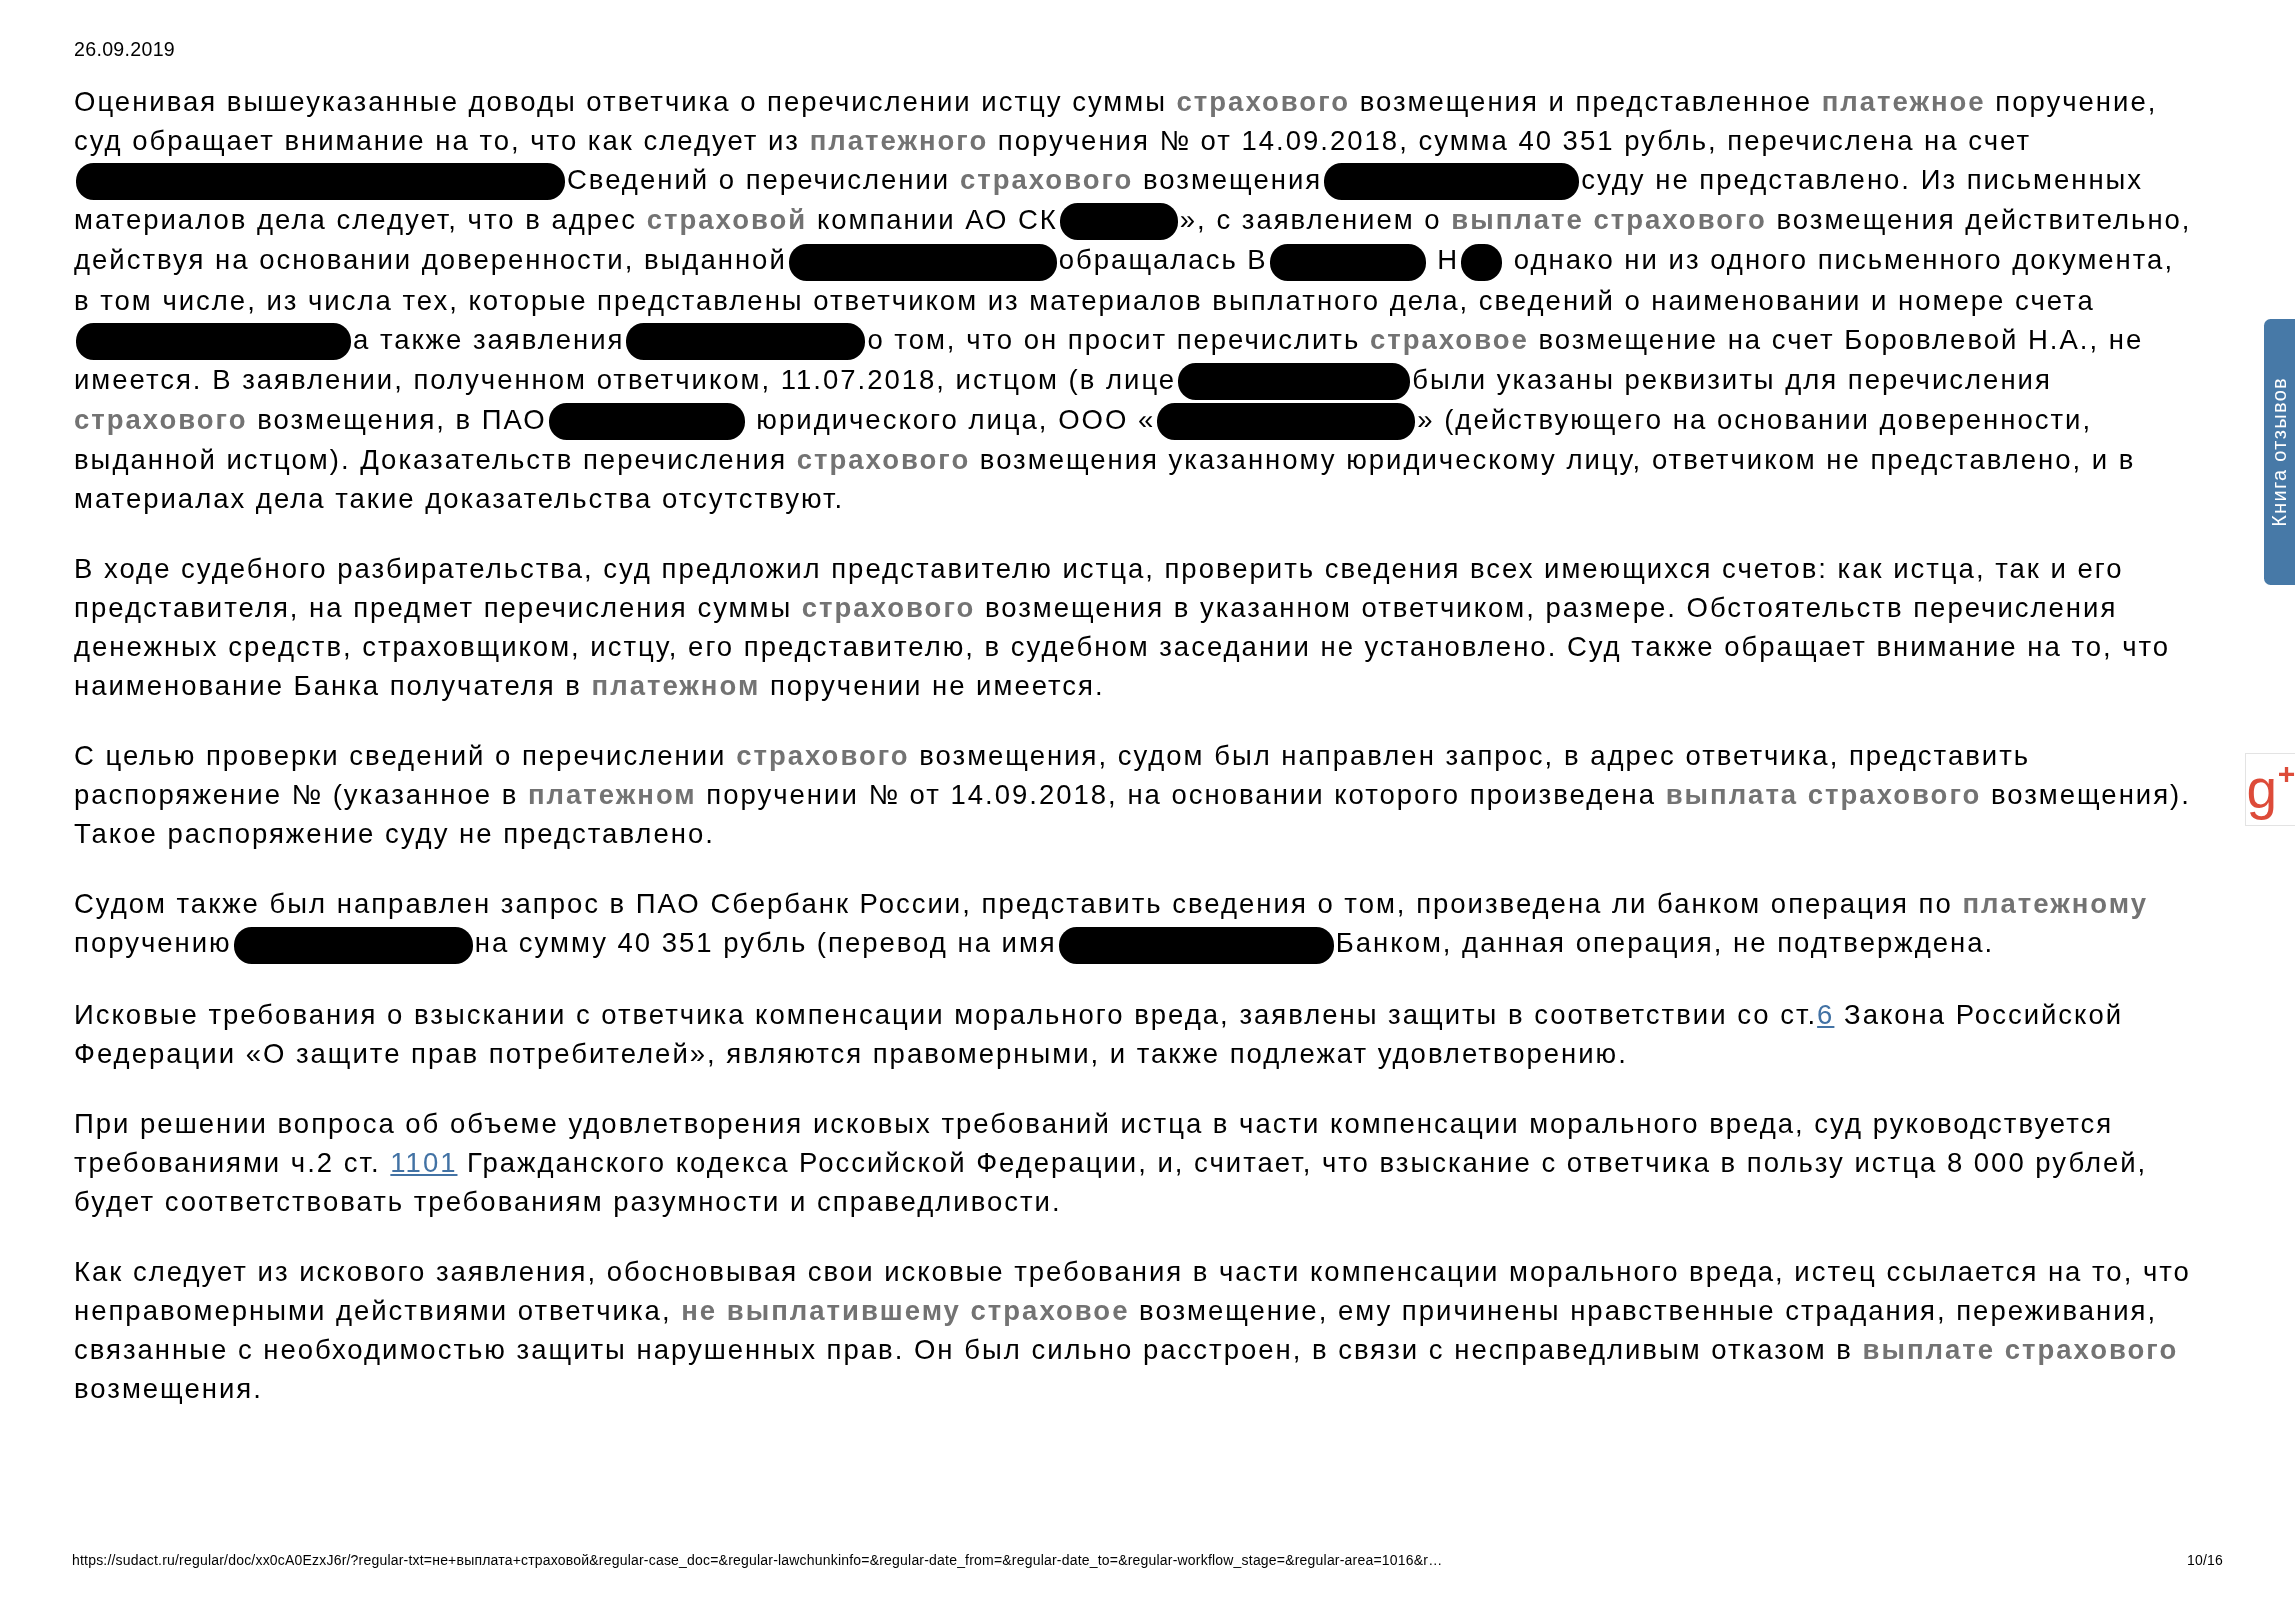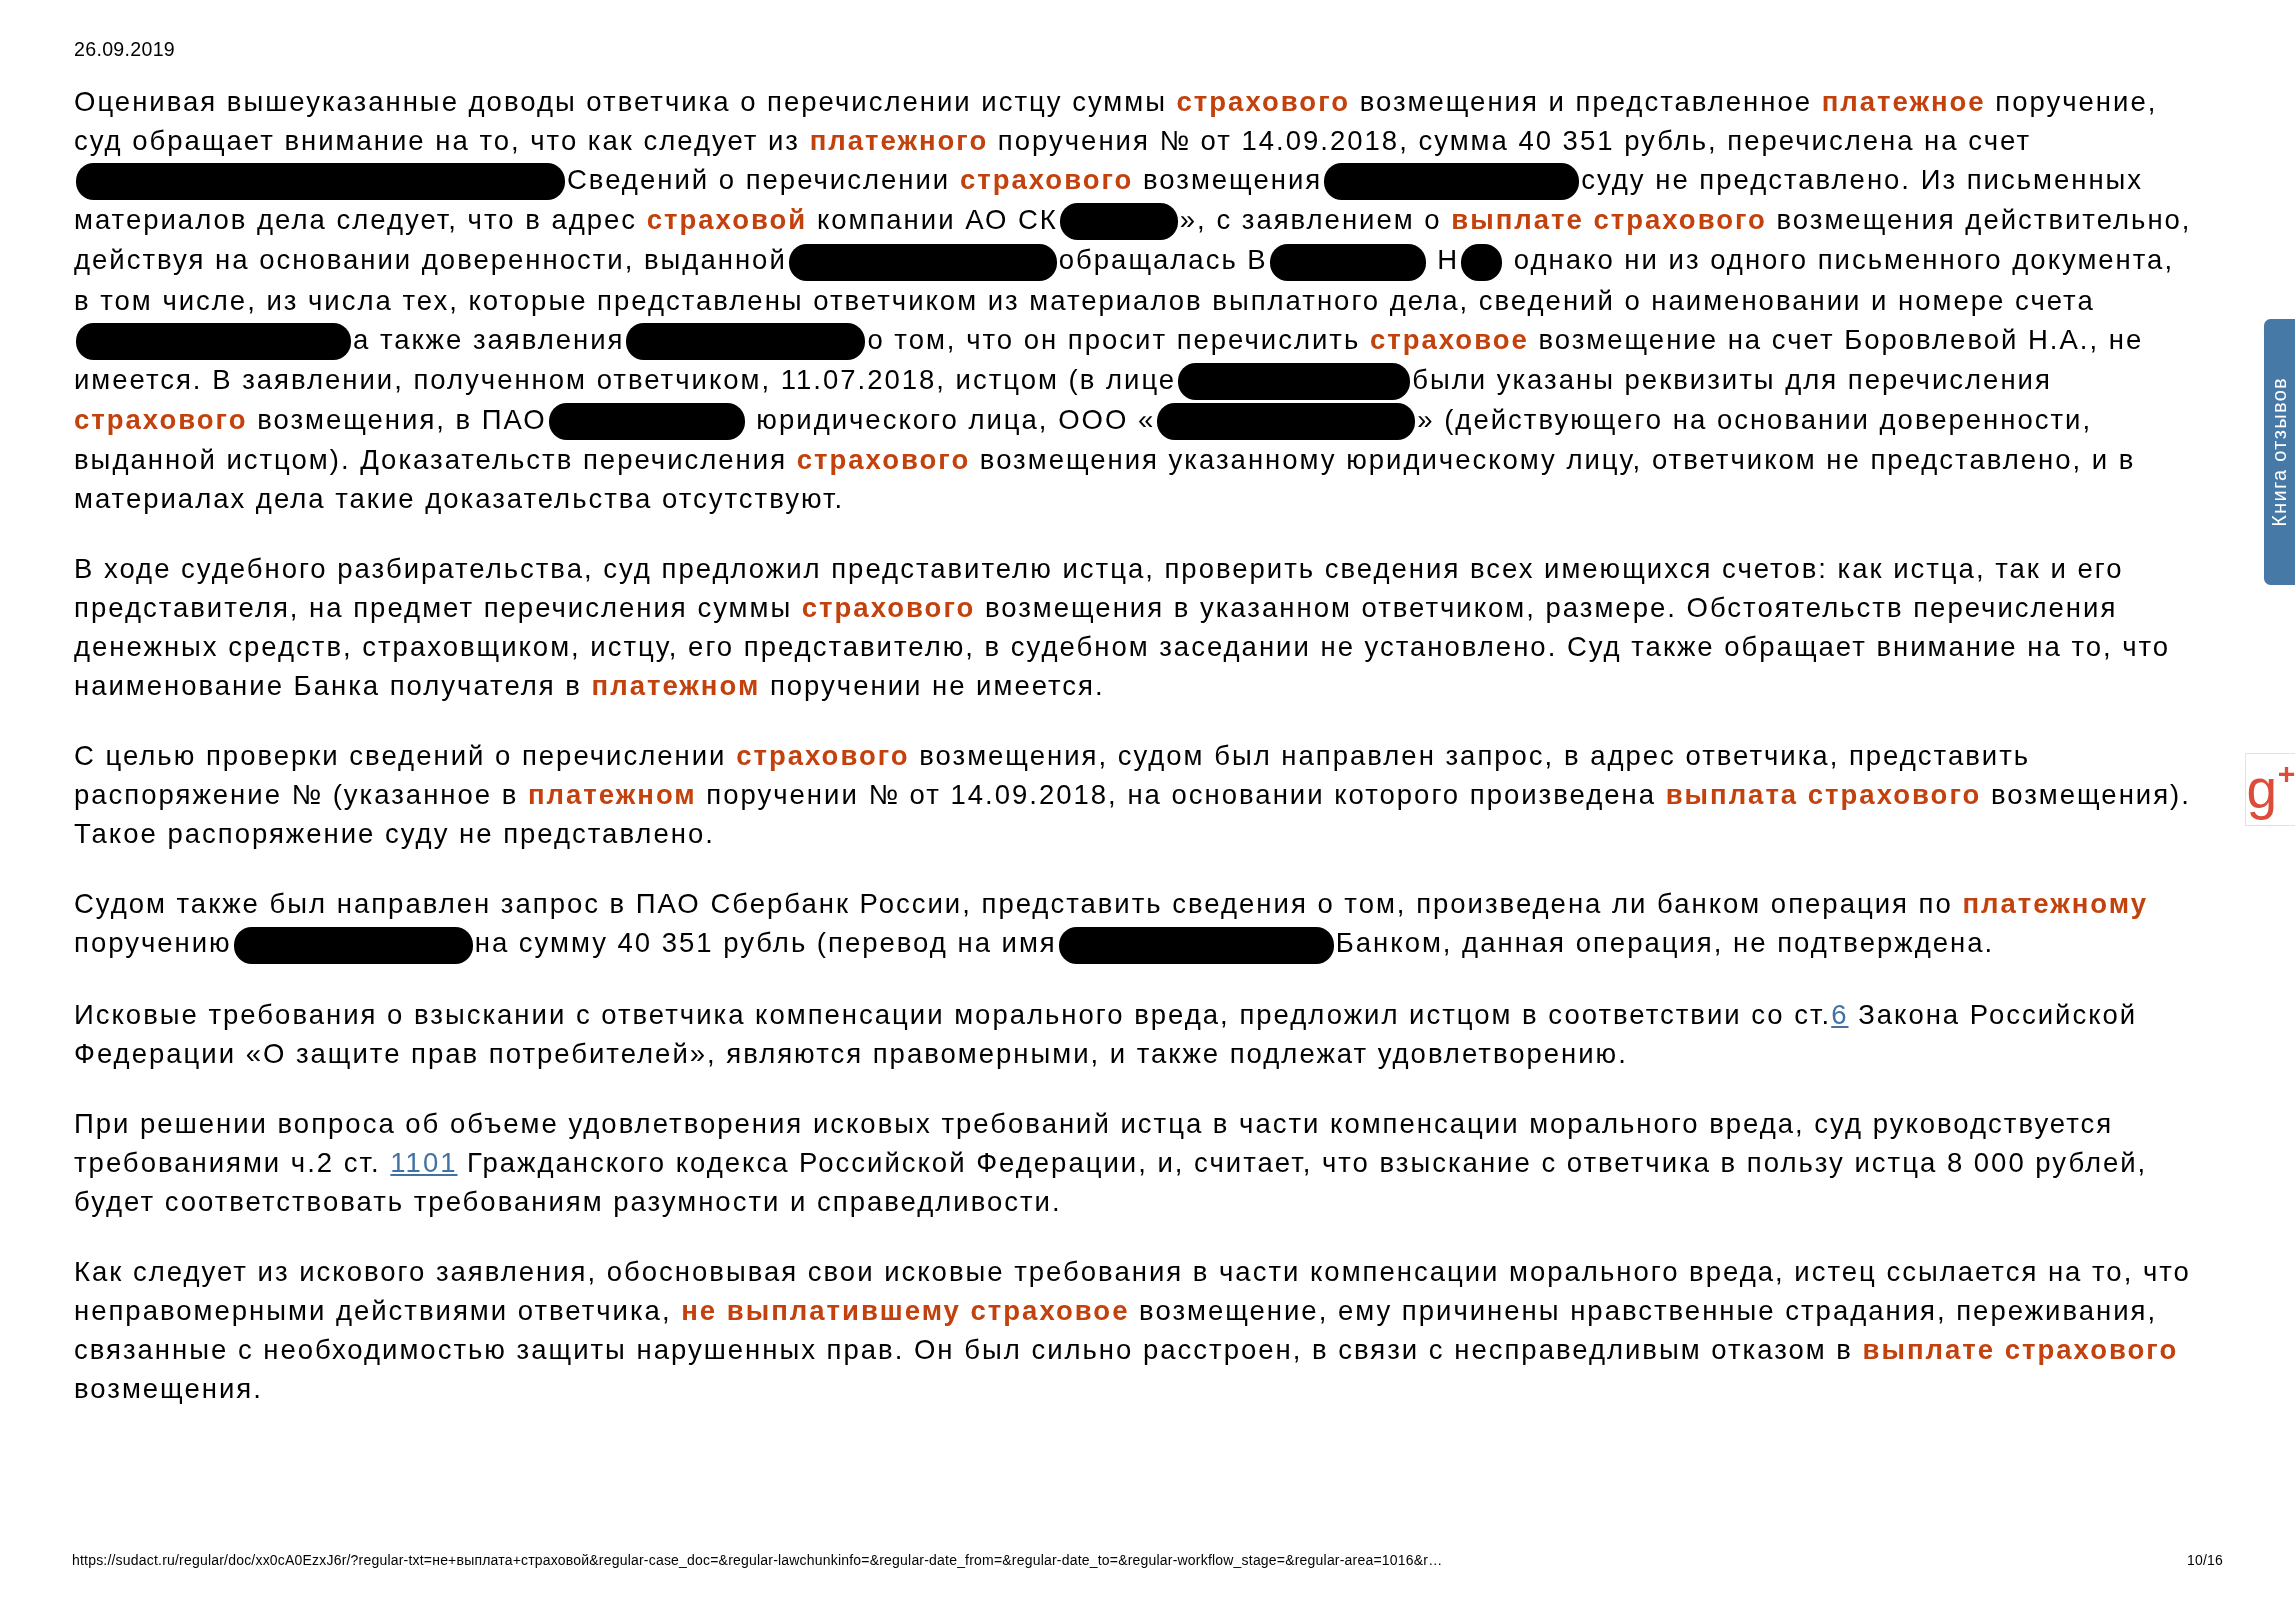--- a/index.html
+++ b/index.html
@@ -8,21 +8,21 @@
     font-family:"Liberation Sans","DejaVu Sans",sans-serif;color:#000;
     overflow:hidden;
   }
   
   .print-header{position:absolute;top:38px;left:74px;right:74px;display:flex;align-items:flex-end;font-size:19.6px;letter-spacing:0.3px;}
   .header-date{width:222px;flex:0 0 auto;}
   .header-title{flex:1;text-align:center;white-space:nowrap;}
   
   .doc{position:absolute;top:82px;left:74px;width:2120px;font-size:27.5px;line-height:39px;letter-spacing:2px;}
   .doc p.para{margin:0 0 31px 0;}
-  .doc b.term{font-weight:bold;color:#c2410c;}
+  .doc b.term{font-weight:bold;color:#737373;}
   .doc a.law-link{color:#4272a4;text-decoration:underline;cursor:pointer;}
   .redact{display:inline-block;background:#000000;height:37px;border-radius:17.7px;vertical-align:middle;margin:0 2px;}
   
   .feedback-banner{position:absolute;right:0;top:319px;width:31px;height:266px;background:#4779a7;border-radius:6.5px 0 0 6.5px;display:flex;align-items:center;justify-content:center;cursor:pointer;}
   .feedback-banner .vtext{writing-mode:vertical-rl;transform:rotate(180deg);color:#ffffff;font-size:20px;letter-spacing:1.3px;white-space:nowrap;}
   
   .gplus{position:absolute;right:0;top:753px;width:50px;height:73px;background:#ffffff;border:1.3px solid #e3e3e3;border-right:none;box-sizing:border-box;display:flex;align-items:center;justify-content:center;cursor:pointer;}
   .gplus .g{color:#dd4b39;font-size:55px;line-height:55px;font-weight:normal;}
   .gplus .plus{color:#dd4b39;font-size:30px;line-height:30px;position:relative;top:-15.7px;left:0.7px;font-weight:bold;}
   
@@ -35,21 +35,21 @@
 
 <div class="print-header">
   <div class="header-date">26.09.2019</div>
 </div>
 
 <div class="doc">
     <p class="para"><span>Оценивая вышеуказанные доводы ответчика о перечислении истцу суммы </span><b class="term">страхового</b><span> возмещения и представленное </span><b class="term">платежное</b><span> поручение, суд обращает внимание на то, что как следует из </span><b class="term">платежного</b><span> поручения № от 14.09.2018, сумма 40 351 рубль, перечислена на счет</span><span class="redact" style="width: 489px;"></span><span>Сведений о перечислении </span><b class="term">страхового</b><span> возмещения</span><span class="redact" style="width: 255px;"></span><span>суду не представлено. Из письменных материалов дела следует, что в адрес </span><b class="term">страховой</b><span> компании АО СК</span><span class="redact" style="width: 118px;"></span><span>», с заявлением о </span><b class="term">выплате страхового</b><span> возмещения действительно, действуя на основании доверенности, выданной</span><span class="redact" style="width: 268px;"></span><span>обращалась В</span><span class="redact" style="width: 156px;"></span><span> Н</span><span class="redact" style="width: 41px;"></span><span> однако ни из одного письменного документа, в том числе, из числа тех, которые представлены ответчиком из материалов выплатного дела, сведений о наименовании и номере счета</span><span class="redact" style="width: 275px;"></span><span>а также заявления</span><span class="redact" style="width: 239px;"></span><span>о том, что он просит перечислить </span><b class="term">страховое</b><span> возмещение на счет Боровлевой Н.А., не имеется. В заявлении, полученном ответчиком, 11.07.2018, истцом (в лице</span><span class="redact" style="width: 232px;"></span><span>были указаны реквизиты для перечисления </span><b class="term">страхового</b><span> возмещения, в ПАО</span><span class="redact" style="width: 196px;"></span><span> юридического лица, ООО «</span><span class="redact" style="width: 258px;"></span><span>» (действующего на основании доверенности, выданной истцом). Доказательств перечисления </span><b class="term">страхового</b><span> возмещения указанному юридическому лицу, ответчиком не представлено, и в материалах дела такие доказательства отсутствуют.</span></p>
     <p class="para"><span>В ходе судебного разбирательства, суд предложил представителю истца, проверить сведения всех имеющихся счетов: как истца, так и его представителя, на предмет перечисления суммы </span><b class="term">страхового</b><span> возмещения в указанном ответчиком, размере. Обстоятельств перечисления денежных средств, страховщиком, истцу, его представителю, в судебном заседании не установлено. Суд также обращает внимание на то, что наименование Банка получателя в </span><b class="term">платежном</b><span> поручении не имеется.</span></p>
     <p class="para"><span>С целью проверки сведений о перечислении </span><b class="term">страхового</b><span> возмещения, судом был направлен запрос, в адрес ответчика, представить распоряжение № (указанное в </span><b class="term">платежном</b><span> поручении № от 14.09.2018, на основании которого произведена </span><b class="term">выплата страхового</b><span> возмещения). Такое распоряжение суду не представлено.</span></p>
     <p class="para"><span>Судом также был направлен запрос в ПАО Сбербанк России, представить сведения о том, произведена ли банком операция по </span><b class="term">платежному</b><span> поручению</span><span class="redact" style="width: 239px;"></span><span>на сумму 40 351 рубль (перевод на имя</span><span class="redact" style="width: 275px;"></span><span>Банком, данная операция, не подтверждена.</span></p>
-    <p class="para"><span>Исковые требования о взыскании с ответчика компенсации морального вреда, предложил истцом в соответствии со ст.</span><a class="law-link" href="#">6</a><span> Закона Российской Федерации «О защите прав потребителей», являются правомерными, и также подлежат удовлетворению.</span></p>
+    <p class="para"><span>Исковые требования о взыскании с ответчика компенсации морального вреда, заявлены защиты в соответствии со ст.</span><a class="law-link" href="#">6</a><span> Закона Российской Федерации «О защите прав потребителей», являются правомерными, и также подлежат удовлетворению.</span></p>
     <p class="para"><span>При решении вопроса об объеме удовлетворения исковых требований истца в части компенсации морального вреда, суд руководствуется требованиями ч.2 ст. </span><a class="law-link" href="#">1101</a><span> Гражданского кодекса Российской Федерации, и, считает, что взыскание с ответчика в пользу истца 8 000 рублей, будет соответствовать требованиям разумности и справедливости.</span></p>
     <p class="para"><span>Как следует из искового заявления, обосновывая свои исковые требования в части компенсации морального вреда, истец ссылается на то, что неправомерными действиями ответчика, </span><b class="term">не выплатившему страховое</b><span> возмещение, ему причинены нравственные страдания, переживания, связанные с необходимостью защиты нарушенных прав. Он был сильно расстроен, в связи с несправедливым отказом в </span><b class="term">выплате страхового</b><span> возмещения.</span></p>
   </div>
 
 <div class="feedback-banner">
   <span class="vtext">Книга отзывов</span>
 </div>
 
 <div class="gplus">
   <span class="g">g</span>

